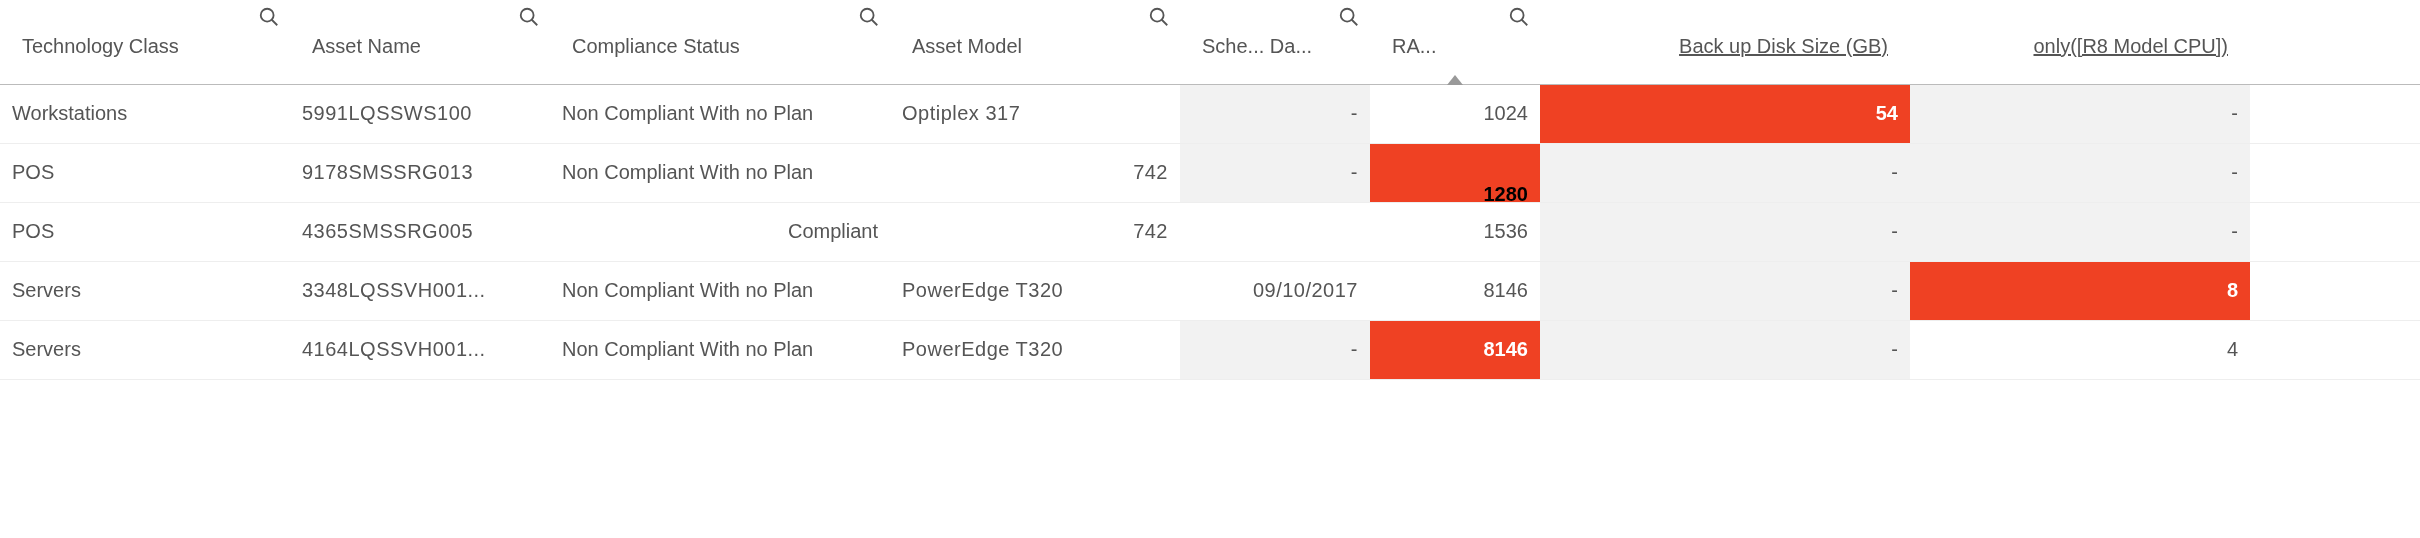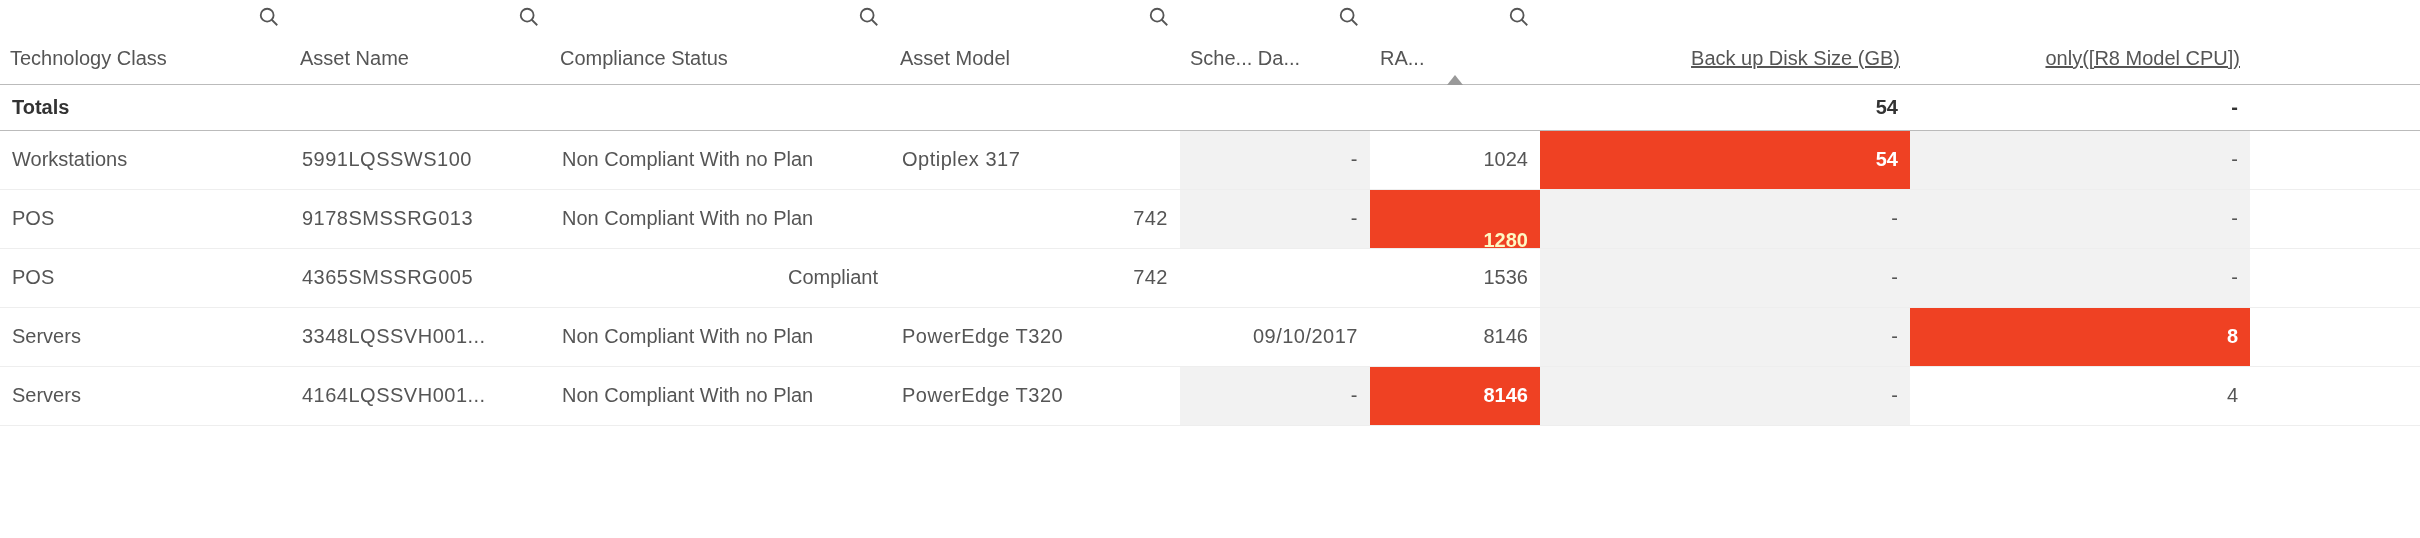--- a/index.html
+++ b/index.html
@@ -10,21 +10,21 @@
     color: #555;
     background: #fff;
   }
   .table {
     width: 2420px;
     border-collapse: collapse;
   }
   .hdr-row td {
     border-bottom: 1px solid #bbb;
     vertical-align: bottom;
-    padding: 0;
+    padding: 12px;
     height: 84px;
     position: relative;
   }
   .hdr-inner {
     display: flex;
     align-items: flex-end;
     justify-content: space-between;
     padding: 6px 10px 14px 10px;
     height: 100%;
   }
@@ -178,31 +178,20 @@
           </div>
     </td>
     <td>
       <div class="hdr-inner">
             <span class="hdr-label right">only([R8 Model CPU])</span>
           </div>
     </td>
     <td></td>
   </tr>
 
-  <tr class="totals-row">
-    <td>Totals</td>
-    <td></td>
-    <td></td>
-    <td></td>
-    <td></td>
-    <td></td>
-    <td class="num" style="text-align:right">54</td>
-    <td class="num" style="text-align:right">-</td>
-    <td></td>
-  </tr>
 
   </tbody>
     <tbody id="tbody">
       <tr class="body-row">
         <td>
           <div class="cell">
             <span class="txt">Workstations</span>
           </div>
         </td>
         <td>
@@ -263,21 +252,21 @@
             <span class="txt">742</span>
           </div>
         </td>
         <td class="grey-bg">
           <div class="cell right mono">
             <span class="txt">-</span>
           </div>
         </td>
         <td class="hl">
           <div class="cell num">
-            <span class="txt" style="color: #fef9c3; margin-top: 44px;">1280</span>
+            <span class="txt" style="color: #000000; margin-top: 44px;">1280</span>
           </div>
         </td>
         <td class="grey-bg">
           <div class="cell num">
             <span class="txt">-</span>
           </div>
         </td>
         <td class="grey-bg">
           <div class="cell num">
             <span class="txt">-</span>

